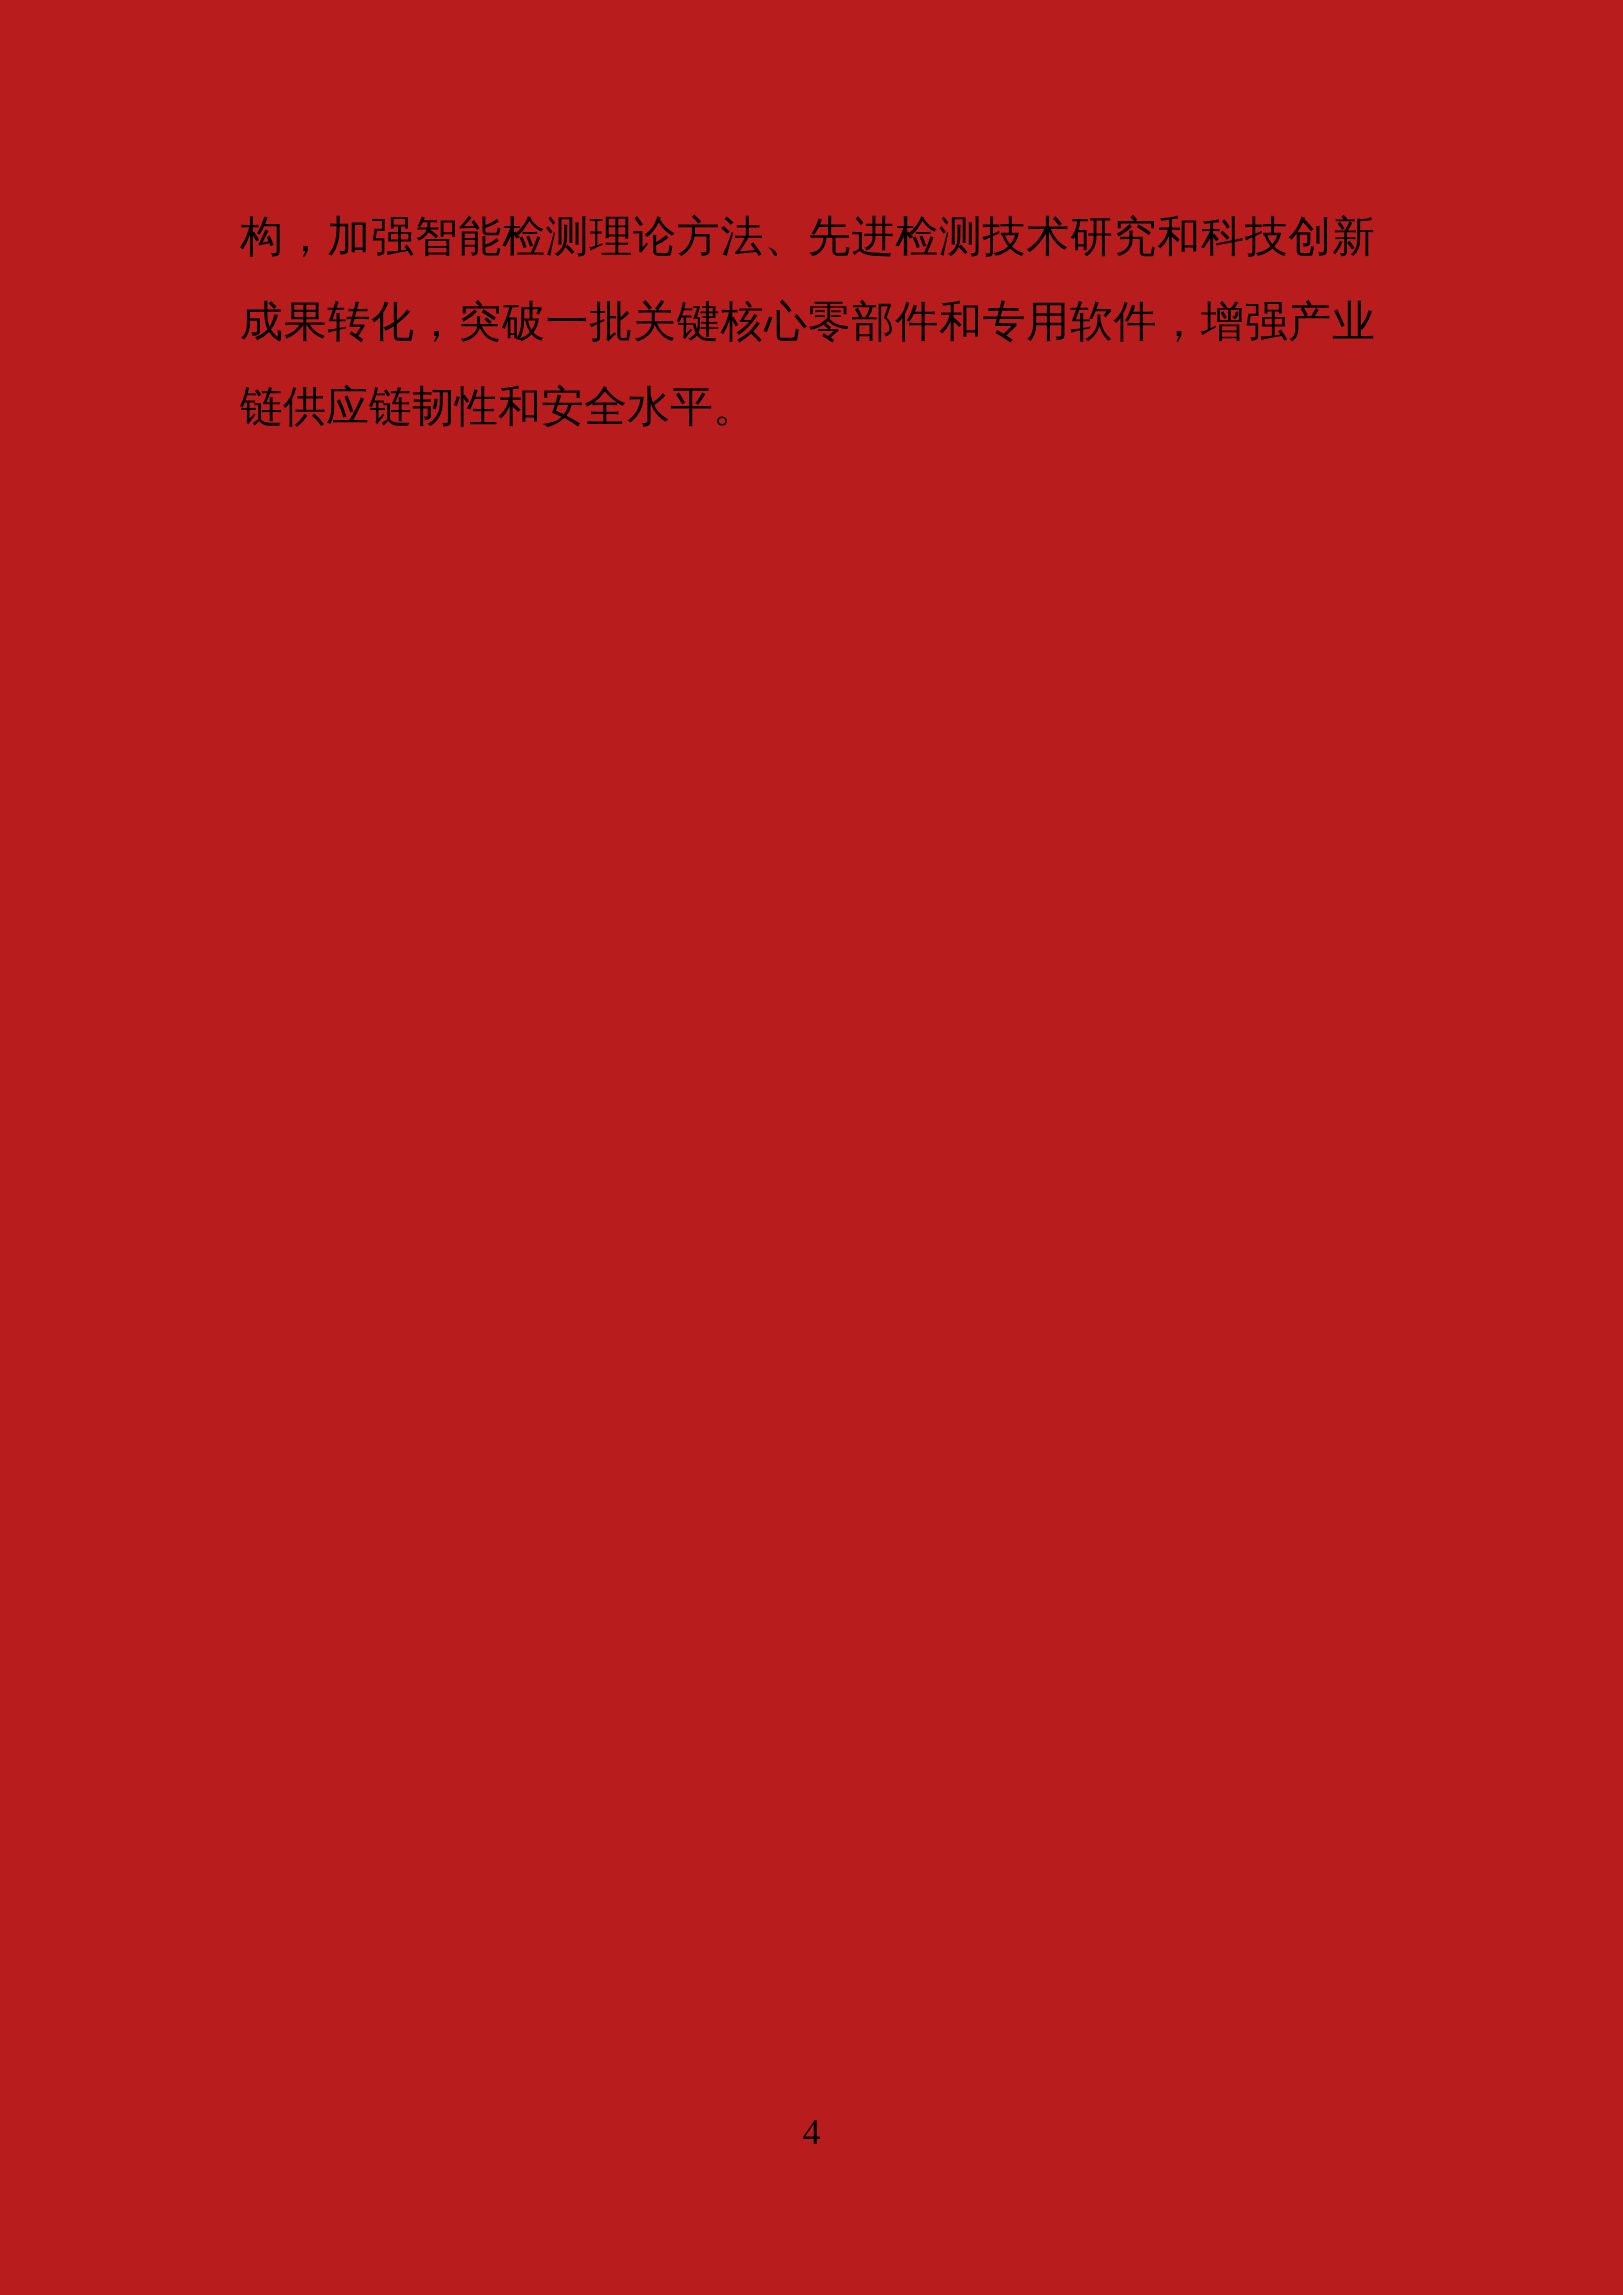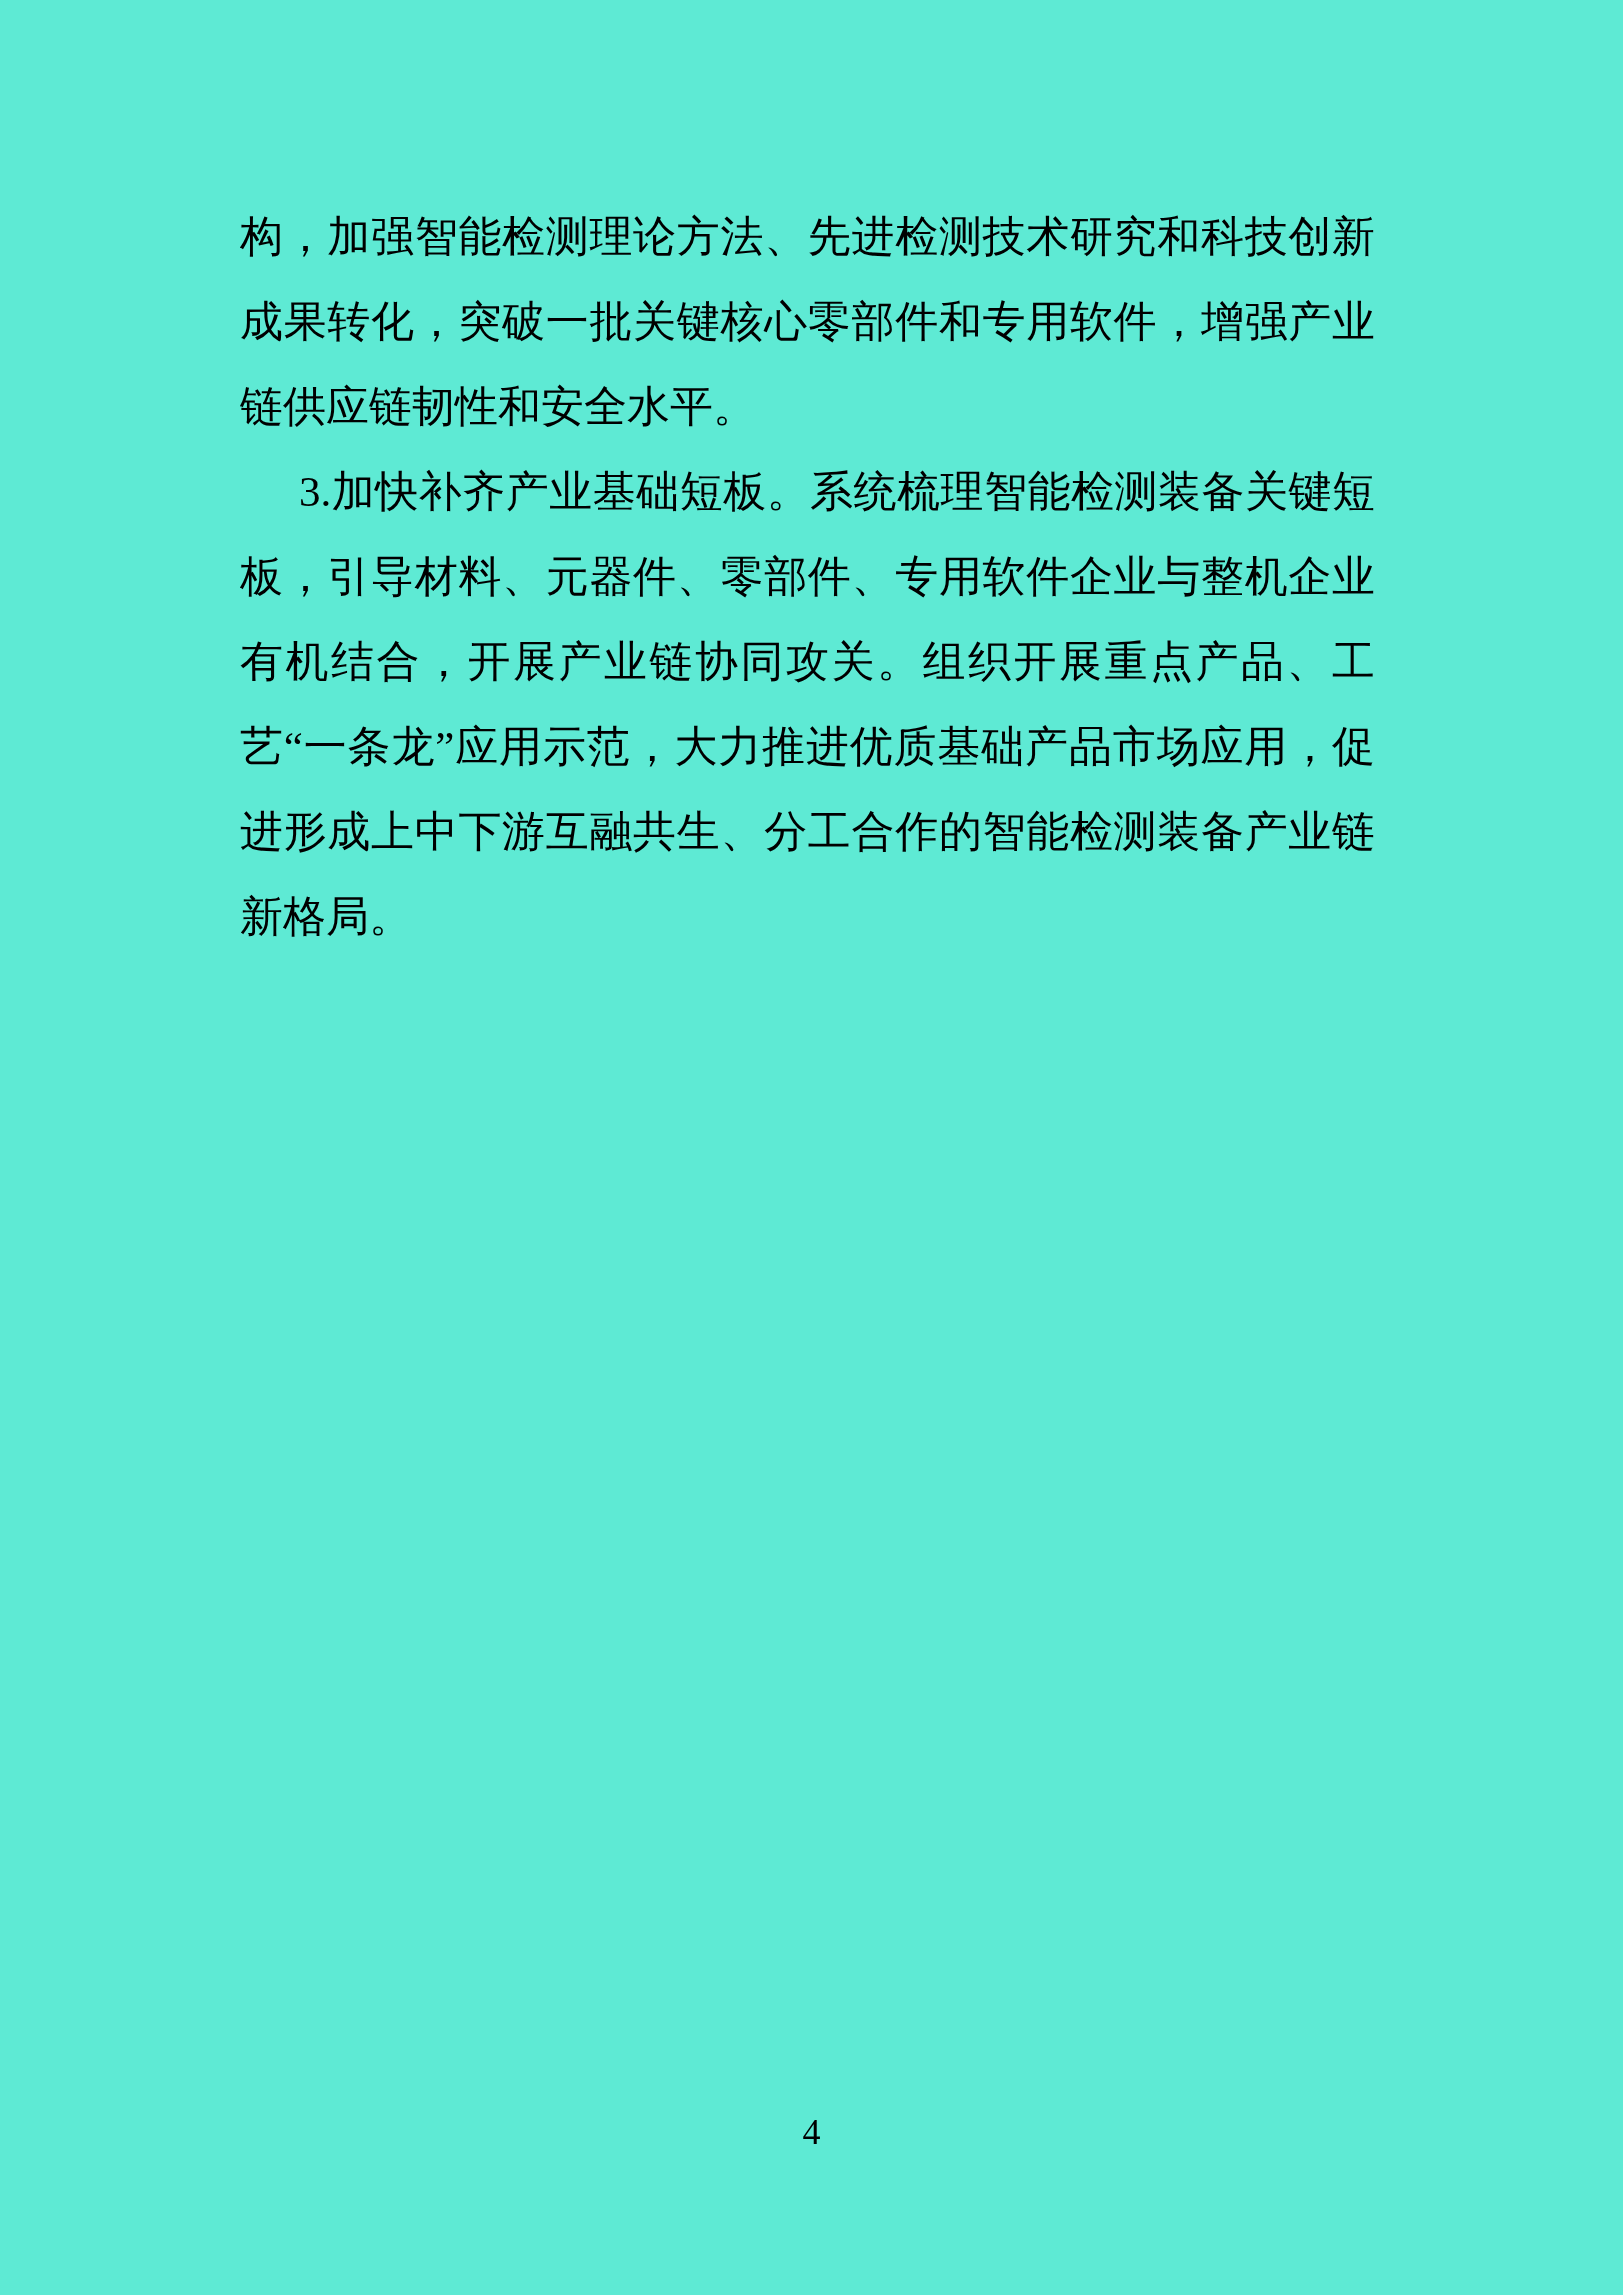--- a/index.html
+++ b/index.html
@@ -11,21 +11,21 @@
     height: 2295px;
     background: #ffffff;
     color: #000000;
     position: relative;
     font-family: "Liberation Serif", "DejaVu Serif", serif;
     overflow: hidden;
   }
   .page {
     position: absolute;
     inset: 0;
-    background: #5eead4;
+    background: #b91c1c;
     padding-left: 42px;
   }
   .content {
     position: absolute;
     left: 240px;
     top: 194px;
     width: 1135px;
   }
   p.para {
     margin: 0;
@@ -52,19 +52,18 @@
     line-height: 46px;
     display: inline-block;
   }
 </style>
 </head>
 <body>
 
 <div class="page">
   <div class="content">
     <p class="para">构，加强智能检测理论方法、先进检测技术研究和科技创新成果转化，突破一批关键核心零部件和专用软件，增强产业链供应链韧性和安全水平。</p>
-    <p class="para indent">3.加快补齐产业基础短板。系统梳理智能检测装备关键短板，引导材料、元器件、零部件、专用软件企业与整机企业有机结合，开展产业链协同攻关。组织开展重点产品、工艺“一条龙”应用示范，大力推进优质基础产品市场应用，促进形成上中下游互融共生、分工合作的智能检测装备产业链新格局。</p>
   </div>
   <div class="footer">
     <span class="page-number">4</span>
   </div>
 </div>
 
 
 </body></html>

